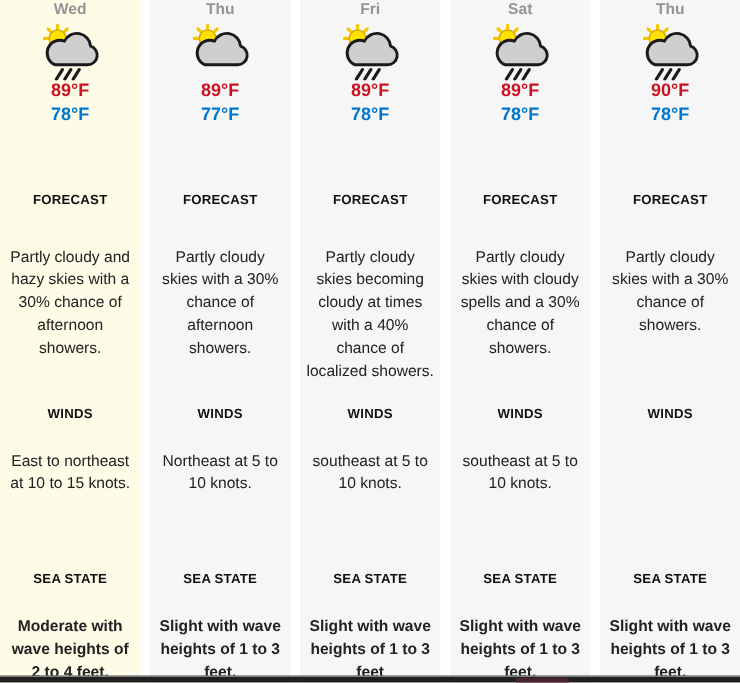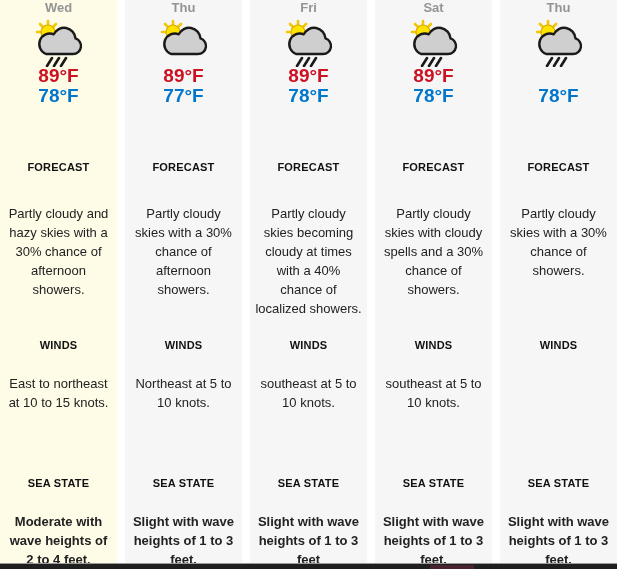--- a/index.html
+++ b/index.html
@@ -44,21 +44,21 @@
     color: var(--day-label, #949494);
   }
   .wx-icon {
     top: 19px;
     height: 48px;
     display: flex;
     align-items: flex-start;
     justify-content: center;
   }
   .temp {
-    font-size: 19px;
+    font-size: 15px;
     font-weight: bold;
     line-height: 20px;
   }
   .temp.high { top: 66px; color: var(--high-temp, #CC1122); }
   .temp.low  { top: 86px; color: var(--low-temp, #0077CC); }
   .sec-label {
     font-size: 11px;
     font-weight: bold;
     letter-spacing: 0.2px;
     color: var(--heading, #111111);
@@ -246,20 +246,21 @@
           <circle cx="19" cy="13" r="7" fill="#FFE200" stroke="#D9A800" stroke-width="1.2"></circle>
         </g>
         <path d="M17 35 h27 a8 8 0 0 0 2.5-15.6 a11.5 11.5 0 0 0-21.8-4.1 A9.3 9.3 0 0 0 17 35 z" fill="#CFCFCF" stroke="#1A1A1A" stroke-width="2.4" stroke-linejoin="round"></path>
         <g stroke="#1A1A1A" stroke-width="2.6" stroke-linecap="round">
           <line x1="23" y1="39" x2="18" y2="47"></line>
           <line x1="30" y1="39" x2="25" y2="47"></line>
           <line x1="37" y1="39" x2="32" y2="47"></line>
         </g>
       </svg>
     </div>
+    <div class="abs temp high">90°F</div>
     <div class="abs temp low">78°F</div>
     <div class="abs sec-label forecast">FORECAST</div>
     <div class="abs body-text forecast">Partly cloudy skies with a 30% chance of showers.</div>
     <div class="abs sec-label winds">WINDS</div>
     <div class="abs sec-label sea">SEA STATE</div>
     <div class="abs body-text sea">Slight with wave heights of 1 to 3 feet.</div>
   </div>
 </div>
   <div class="bottom-bar">
     <div class="maroon-seg"></div>

